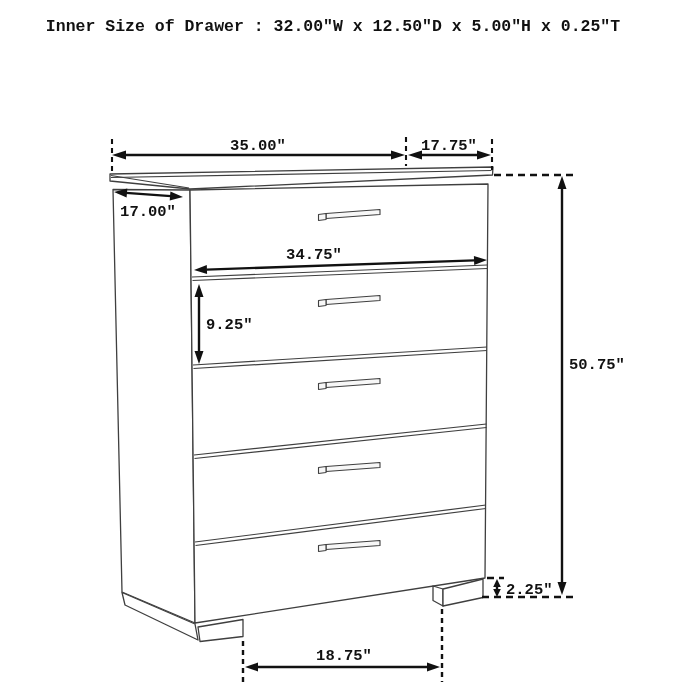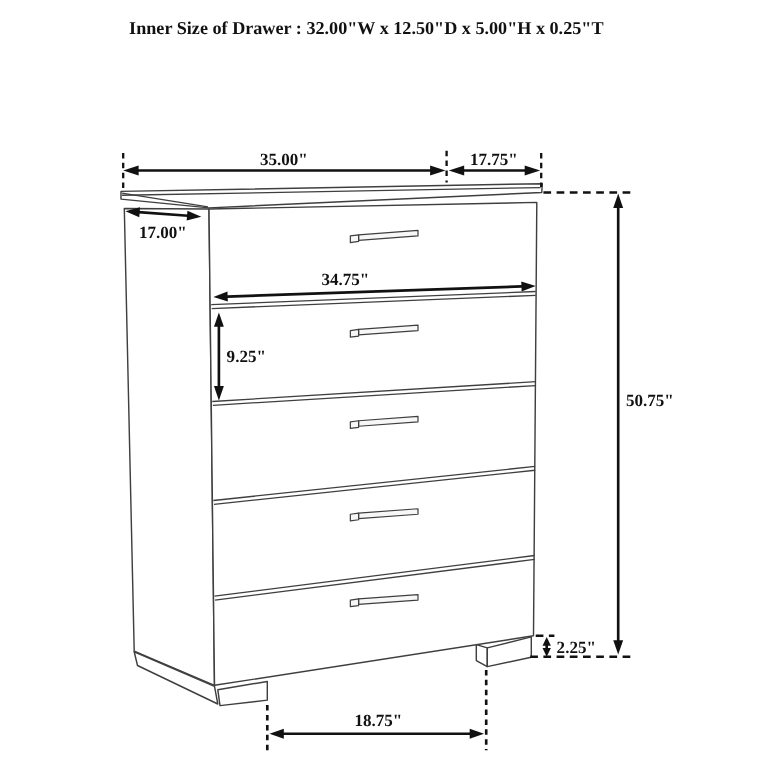--- a/index.html
+++ b/index.html
@@ -4,21 +4,21 @@
 <style>
   :root{
     --background:#ffffff;
     --furniture-line:#3f3f3f;
     --dimension-line:#111111;
     --label-text:#111111;
   }
   html,body{margin:0;padding:0;background:var(--background);}
   .canvas{
     position:relative;width:700px;height:700px;background:var(--background);
-    font-family:Liberation Serif, serif;overflow:hidden;
+    font-family:Liberation Mono, monospace;overflow:hidden;
   }
   svg{display:block;}
   .furn{fill:#ffffff;stroke:var(--furniture-line);stroke-width:1.3;stroke-linejoin:round;}
   .furn-line{fill:none;stroke:var(--furniture-line);stroke-width:1.2;}
   .handle{fill:#f7f7f7;stroke:var(--furniture-line);stroke-width:1.1;stroke-linejoin:round;}
   .dim{stroke:var(--dimension-line);stroke-width:2.4;fill:none;}
   .dim-thin{stroke:var(--dimension-line);stroke-width:2.1;fill:none;}
   .dash{stroke-dasharray:7 5;}
   .dash-v{stroke-dasharray:5 4;}
   .head{fill:var(--dimension-line);stroke:none;}

